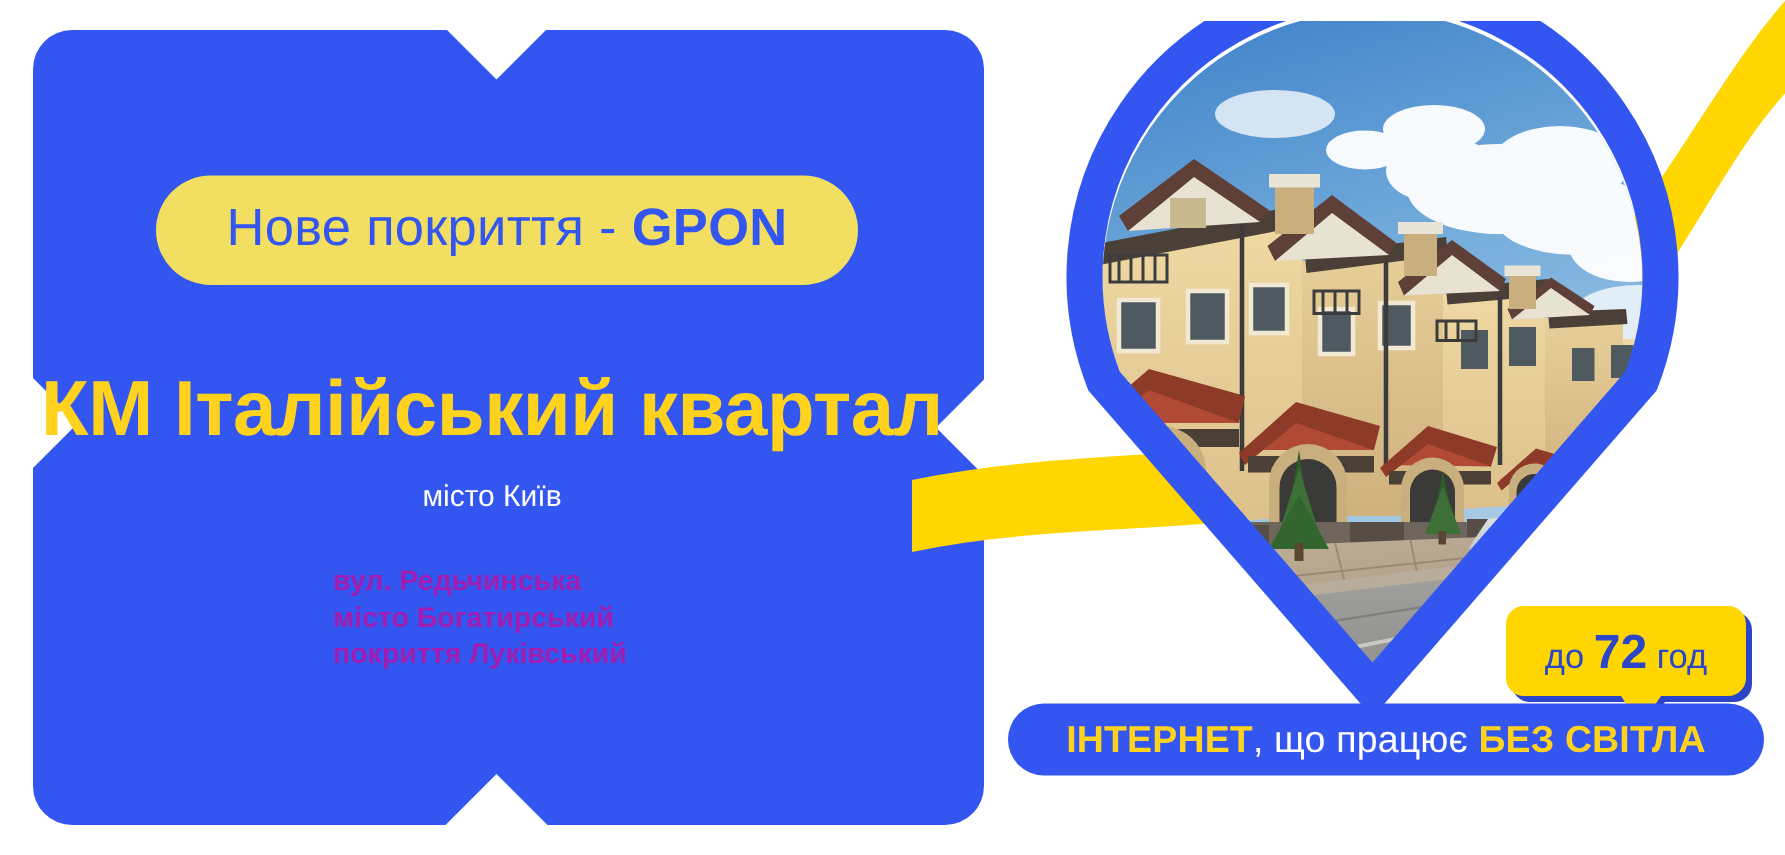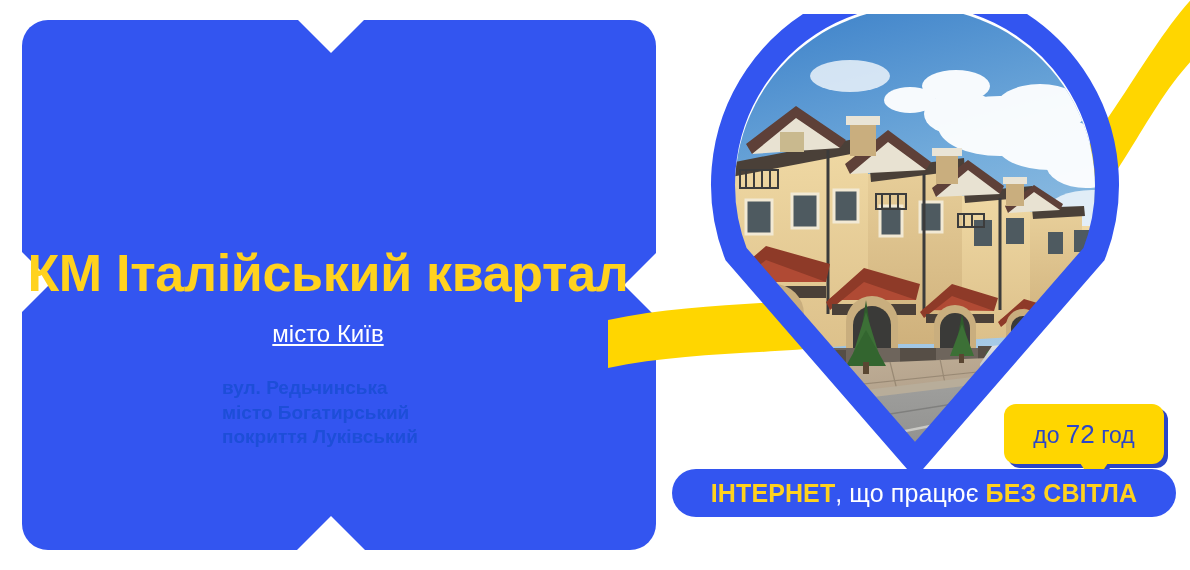--- a/index.html
+++ b/index.html
@@ -110,38 +110,37 @@
     font-weight: bold;
     color: #FFD21E;
     letter-spacing: -0.3px;
   }
   .city-label {
     position: absolute;
     left: 0;
     top: 320px;
     width: 656px;
     text-align: center;
-    font-size: 24px;
+    font-size: 20px;
     color: #ffffff;
-    text-decoration: underline;
   }
 
   
   .street-list {
     position: absolute;
     left: 222px;
     top: 376px;
     list-style: none;
     margin: 0;
     padding: 0;
   }
   .street-list li {
     font-size: 19px;
     font-weight: bold;
-    color: #1d4ed8;
+    color: #a21caf;
     line-height: 24.5px;
     white-space: nowrap;
   }
 
   
   .swoosh {
     position: absolute;
     left: 600px;
     top: -10px;
     width: 600px;
@@ -186,22 +185,22 @@
     display: flex;
     align-items: center;
     justify-content: center;
   }
   .hours-bubble .hours-text {
     font-size: 23px;
     color: #2B46C9;
     white-space: nowrap;
   }
   .hours-bubble .hours-strong {
-    font-weight: normal;
-    font-size: 26px;
+    font-weight: bold;
+    font-size: 32px;
   }
   .hours-tail {
     position: absolute;
     left: 76px;
     top: 59px;
     width: 0;
     height: 0;
     border-left: 14px solid transparent;
     border-right: 14px solid transparent;
     border-top: 21px solid #FFD600;
@@ -245,20 +244,23 @@
 <body>
 
 <div id="banner">
 
   <div class="left-panel"></div>
   <div class="notch-top"></div>
   <div class="notch-bottom"></div>
   <div class="notch-left"></div>
   <div class="notch-right"></div>
 
+  <div class="pill-badge">
+    <span class="pill-text"><span>Нове покриття - </span><span class="pill-strong">GPON</span></span>
+  </div>
 
   <div class="main-title">КМ Італійський квартал</div>
 
   <div class="city-label">місто Київ</div>
 
   <ul class="street-list">
     <li>вул. Редьчинська</li>
     <li>місто Богатирський</li>
     <li>покриття Луківський</li>
   </ul>

